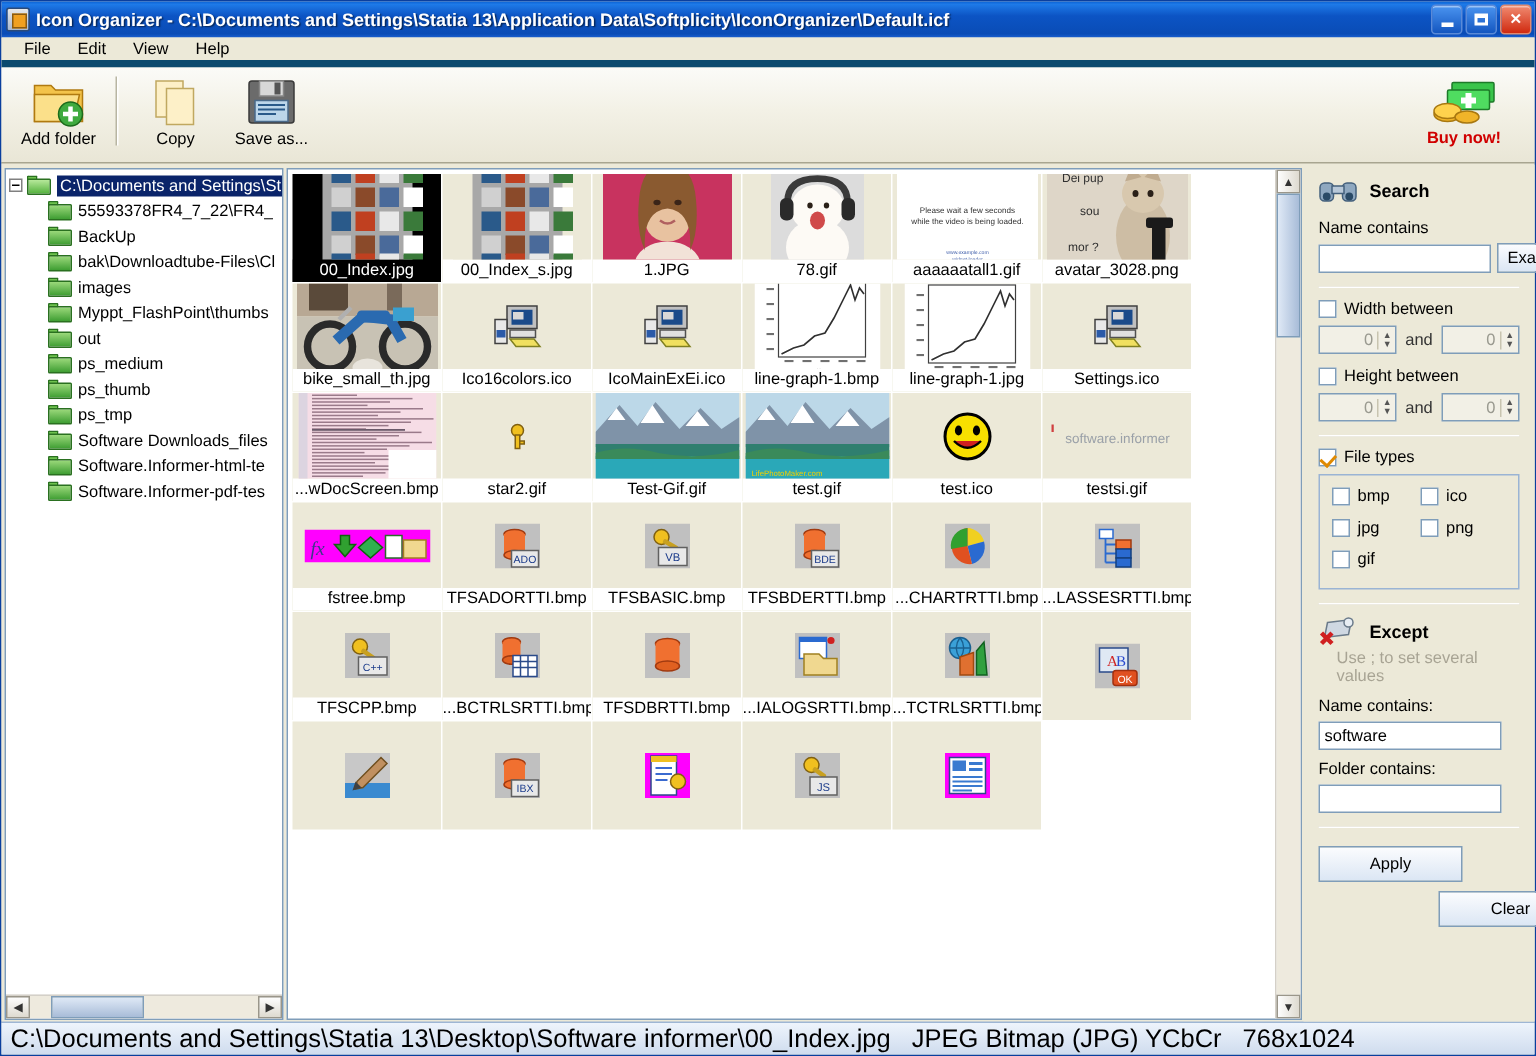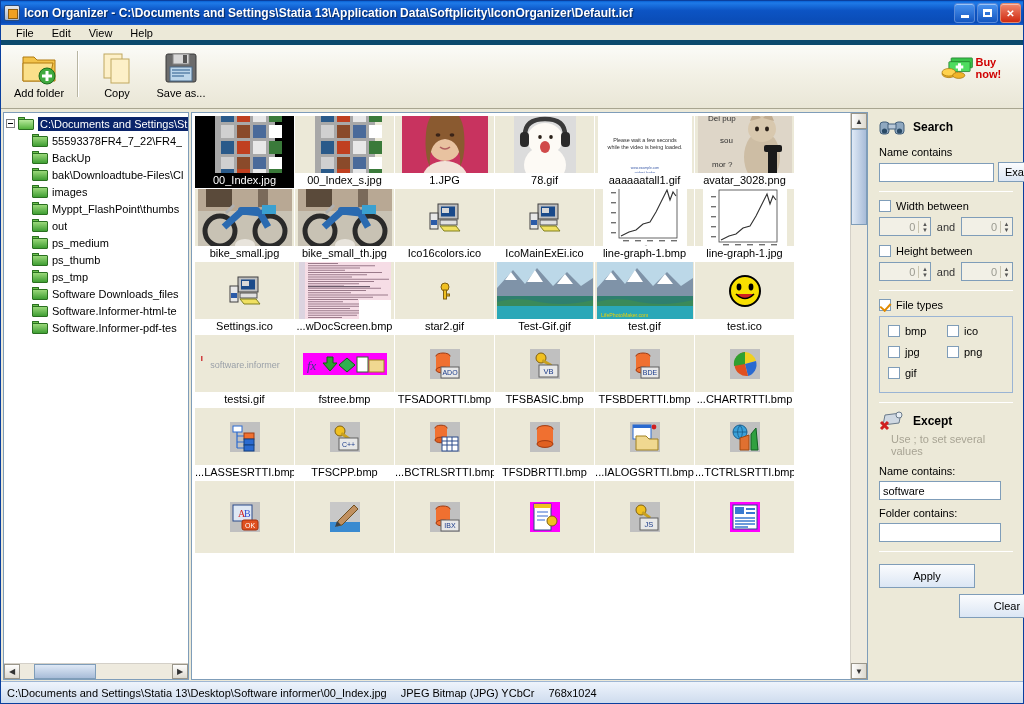--- a/index.html
+++ b/index.html
@@ -106,21 +106,21 @@
   .tb-label { font-size: 11px; margin-top: 2px; color:#000; }
   .tb-sep {
     width: 2px; height: 46px;
     border-left: 1px solid #b8b5a2;
     border-right: 1px solid #fff;
     margin: 2px 6px 0 6px;
   }
   .buy {
     position: absolute; right: 10px; top: 4px;
     width: 74px;
-    display: flex; flex-direction: row; align-items: center;
+    display: flex; flex-direction: column; align-items: center;
   }
   .buy-label { color:#d00000; font-weight: bold; font-size: 11px; margin-top:1px; }
 
   
   .main {
     flex: 1;
     display: flex;
     min-height: 0;
     background: #ece9d8;
     padding: 1px 0 0 0;
@@ -351,21 +351,21 @@
   .except-sub { color:#a8a494; margin: 2px 0 8px 12px; }
   .apply-btn { width: 96px; height: 24px; margin-top: 4px; }
   .clear-btn { width: 96px; height: 24px; margin-top: 6px; margin-left: 80px; }
 
   
   .statusbar {
     height: 22px;
     background: linear-gradient(180deg,#eef4fc,#cfdcee);
     border-top: 1px solid #9eb6d4;
     display: flex; align-items: center;
-    font-size: 11px;
+    font-size: 17px;
     color: #000;
     padding-left: 6px;
     flex: none;
     gap: 0;
   }
   .sb-seg { padding-right: 14px; white-space: nowrap; }
   svg { display:block; }
 </style>
 </head>
 <body>
@@ -661,38 +661,20 @@
                 <ellipse cx="59" cy="24" rx="2" ry="2.4" fill="#2a2018"></ellipse>
                 <ellipse cx="69" cy="24" rx="2" ry="2.4" fill="#2a2018"></ellipse>
                 <rect x="70" y="42" width="9" height="30" rx="2" fill="#1a1a1a"></rect>
                 <rect x="66" y="40" width="18" height="7" rx="2" fill="#1a1a1a"></rect>
                 <text x="10" y="16" font-size="8" fill="#303030" font-family="Liberation Sans">Dei  pup</text>
                 <text x="22" y="38" font-size="8" fill="#303030" font-family="Liberation Sans">sou</text>
                 <text x="14" y="62" font-size="8" fill="#303030" font-family="Liberation Sans">mor   ?</text>
               </svg>
             </div>
             <div class="cap">avatar_3028.png</div>
-          </div>
-          <div class="cell">
-            <div class="img">
-              <svg width="94" height="70" viewBox="0 0 94 70">
-                <rect width="94" height="28" fill="#b8a894"></rect>
-                <rect x="8" y="0" width="26" height="24" fill="#5a4a3a"></rect>
-                <rect x="60" y="0" width="10" height="24" fill="#7a6a5a"></rect>
-                <rect y="28" width="94" height="42" fill="#c8c2b4"></rect>
-                <circle cx="22" cy="48" r="15" fill="none" stroke="#2a2a2a" stroke-width="5"></circle>
-                <circle cx="72" cy="48" r="15" fill="none" stroke="#2a2a2a" stroke-width="5"></circle>
-                <path d="M26 44 L44 28 L62 30 L70 44" stroke="#2a6ab0" stroke-width="7" fill="none"></path>
-                <rect x="40" y="24" width="22" height="8" rx="3" fill="#2a6ab0"></rect>
-                <rect x="64" y="22" width="14" height="9" fill="#3aa0d0"></rect>
-                <path d="M28 30 L36 22" stroke="#b0b0b0" stroke-width="3"></path>
-                <ellipse cx="47" cy="62" rx="10" ry="6" fill="#e8e4dc"></ellipse>
-              </svg>
-            </div>
-            <div class="cap">bike_small.jpg</div>
           </div>
           <div class="cell">
             <div class="img">
               <svg width="94" height="70" viewBox="0 0 94 70">
                 <rect width="94" height="28" fill="#b8a894"></rect>
                 <rect x="8" y="0" width="26" height="24" fill="#5a4a3a"></rect>
                 <rect x="60" y="0" width="10" height="24" fill="#7a6a5a"></rect>
                 <rect y="28" width="94" height="42" fill="#c8c2b4"></rect>
                 <circle cx="22" cy="48" r="15" fill="none" stroke="#2a2a2a" stroke-width="5"></circle>
                 <circle cx="72" cy="48" r="15" fill="none" stroke="#2a2a2a" stroke-width="5"></circle>

